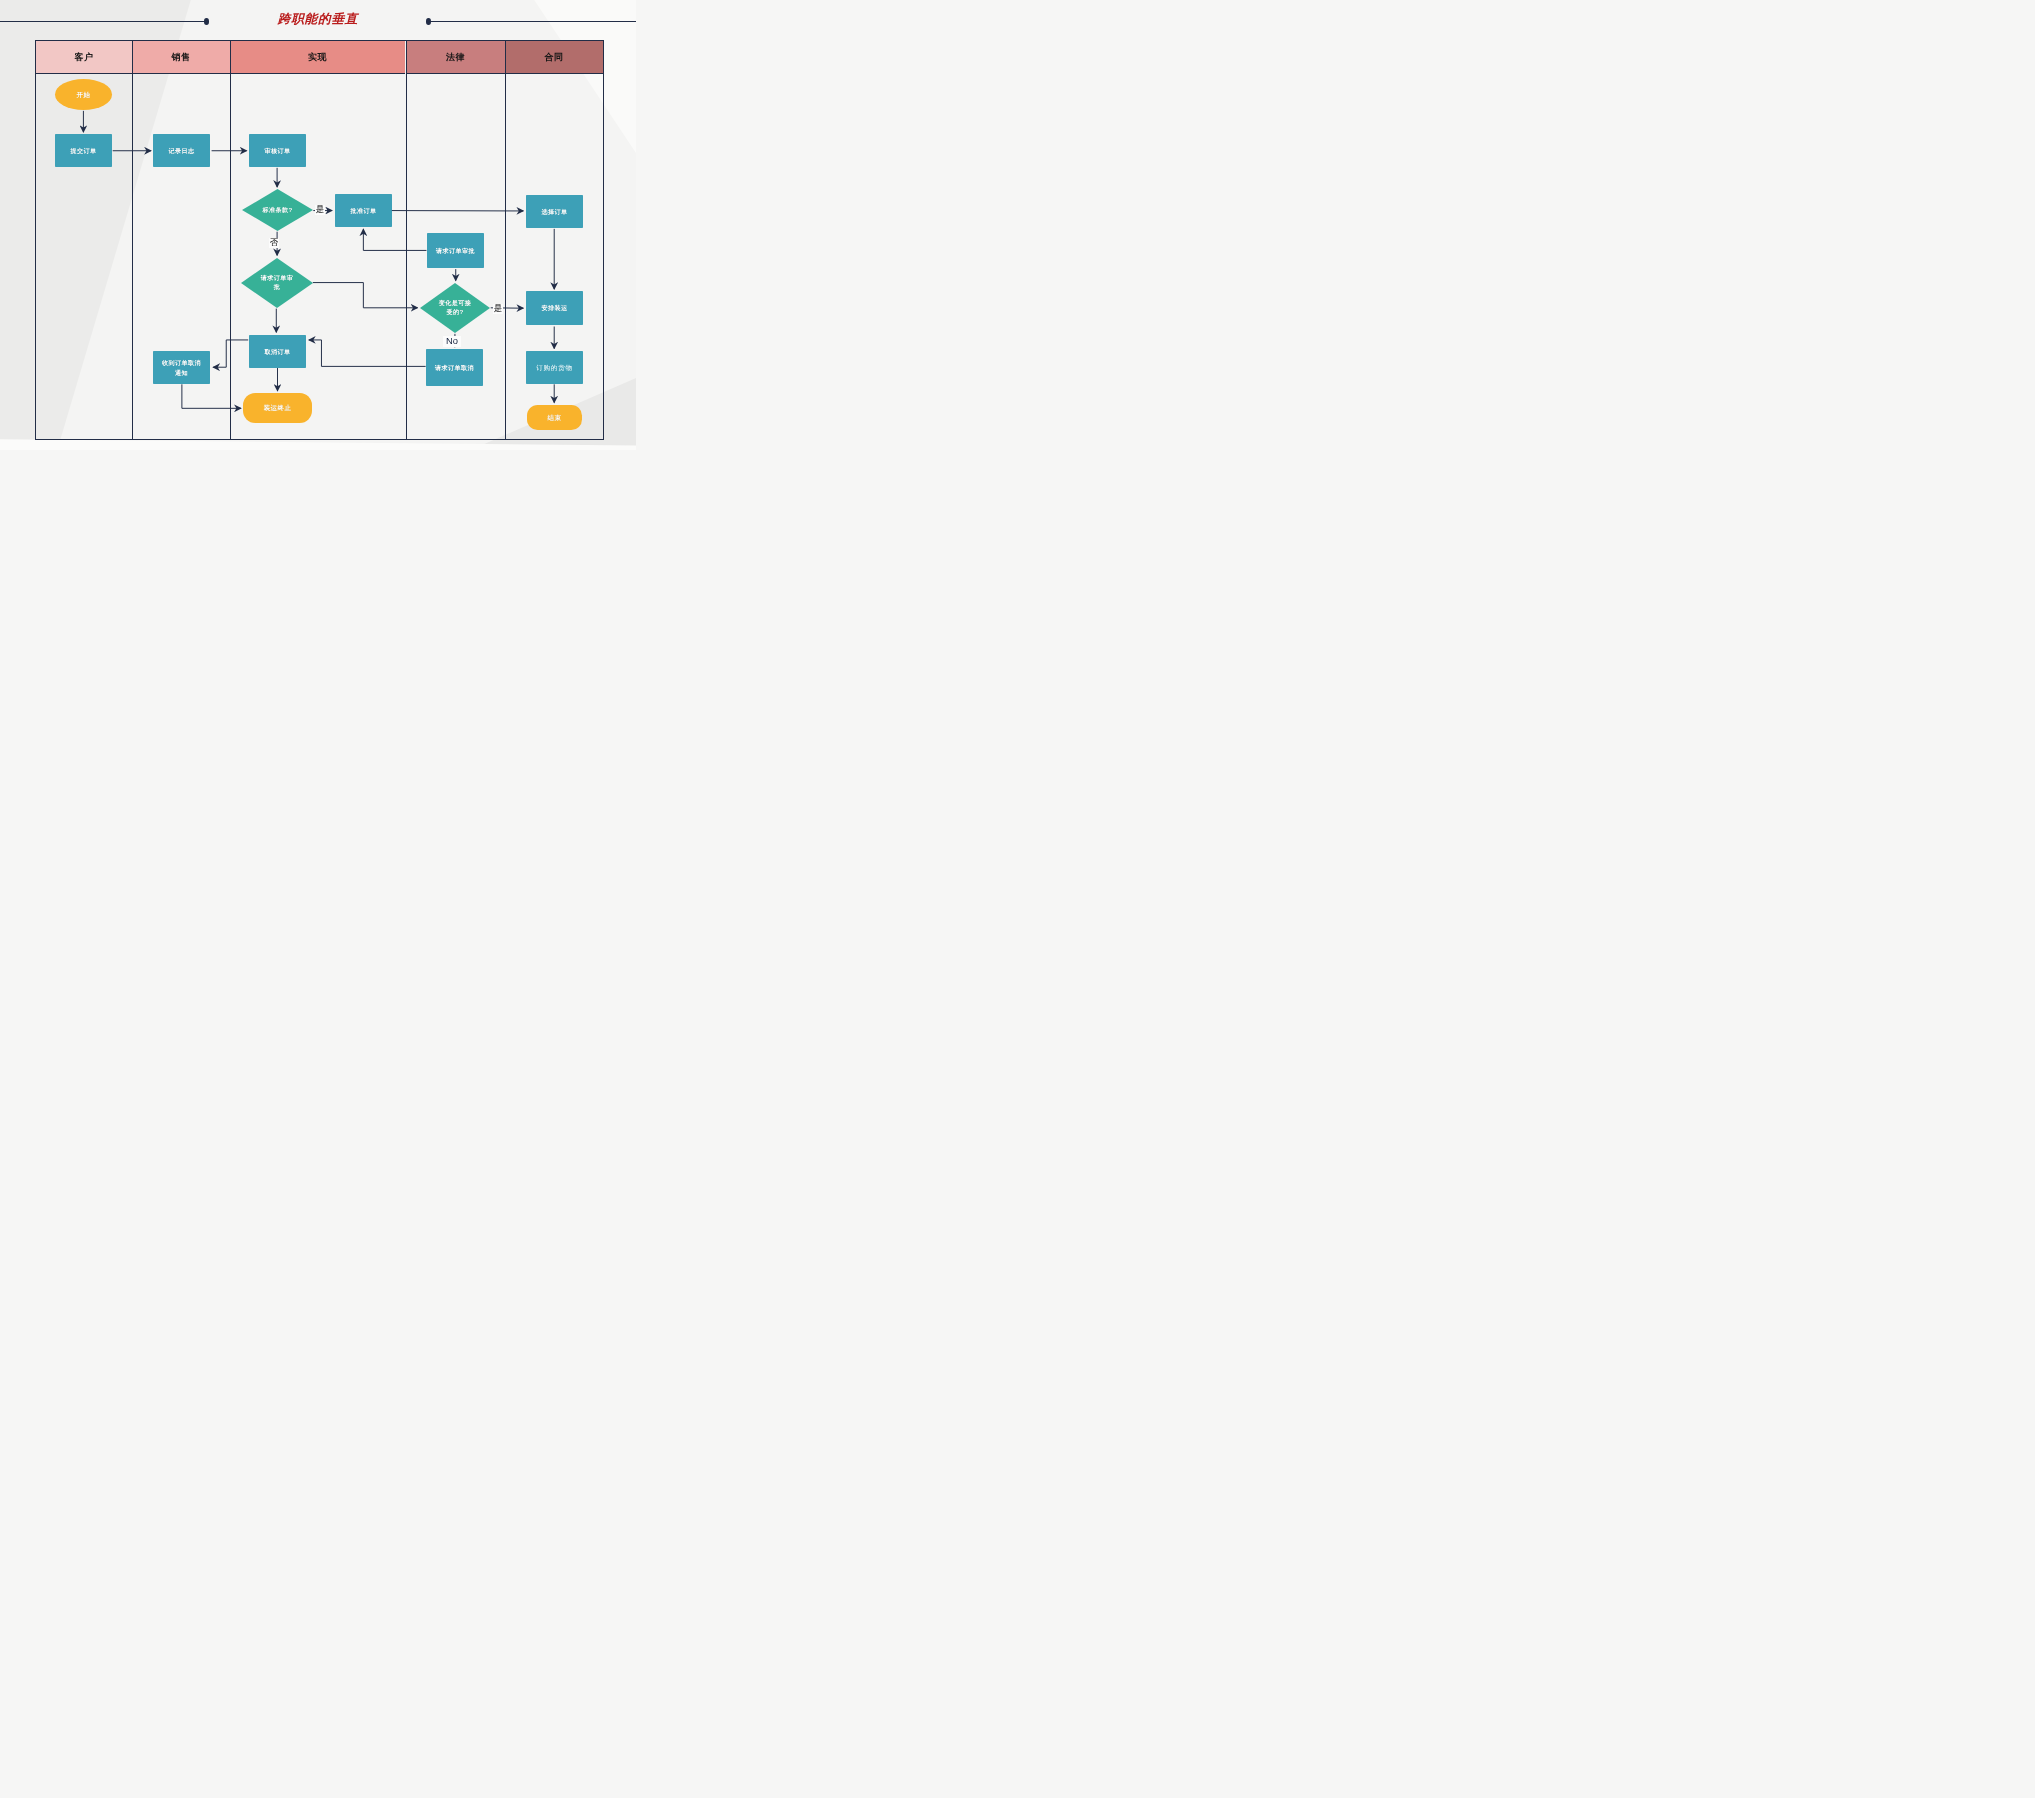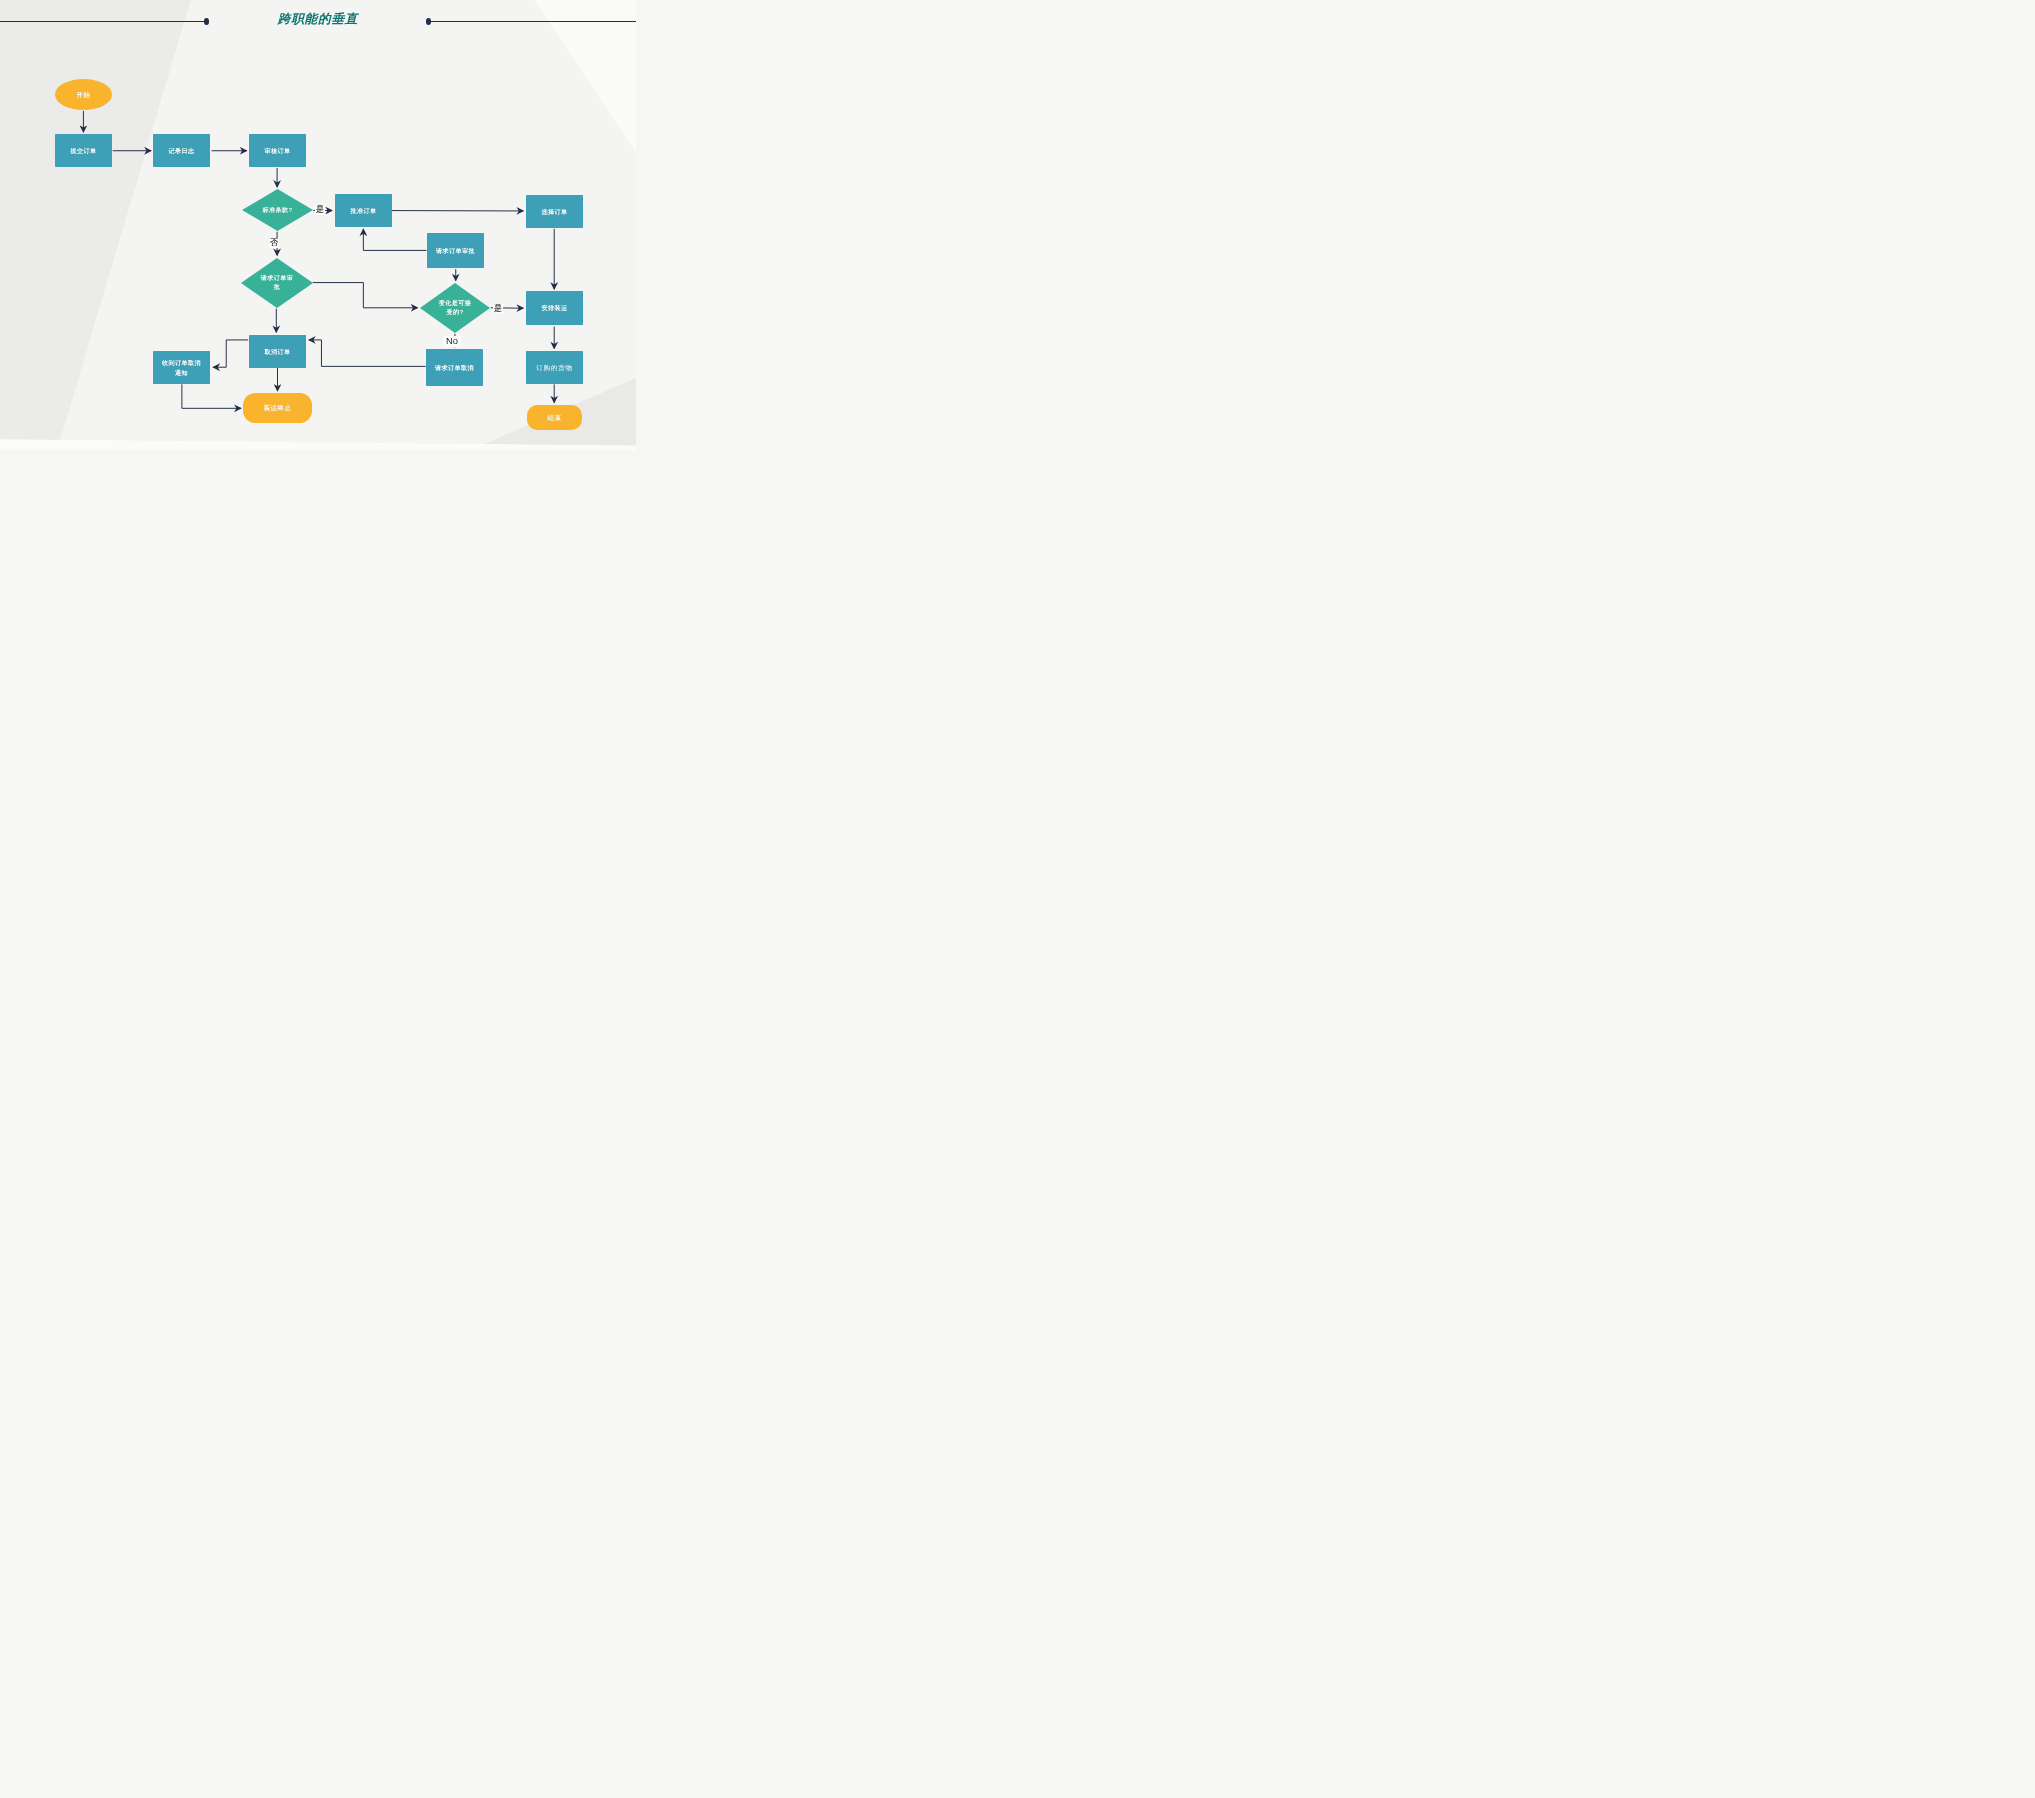--- a/index.html
+++ b/index.html
@@ -13,21 +13,21 @@
   .bg-white-bottom{background:#fbfbfa;clip-path:polygon(0 97.6%,100% 99%,100% 100%,0 100%);}
 
   
   .title-rule{position:absolute;height:1.2px;background:#222d47;top:21px;}
   .rule-left{left:0;width:204px;}
   .rule-right{left:430px;right:0;}
   .title-dot{position:absolute;width:4.9px;height:6.5px;border-radius:50%;background:#222d47;top:18.3px;}
   .dot-left{left:204px;}
   .dot-right{left:426px;}
   .page-title{position:absolute;left:0;right:0;top:10.6px;text-align:center;
-    font-size:12.6px;font-weight:800;font-style:italic;color:#0f766e;letter-spacing:0.8px;}
+    font-size:12.6px;font-weight:800;font-style:italic;color:#b91c1c;letter-spacing:0.8px;}
 
   
   .table{position:absolute;left:35px;top:40px;width:569px;height:400px;
     border:1.2px solid #222d47;box-sizing:border-box;}
   .lane-header{position:absolute;top:0;height:33px;box-sizing:border-box;
     border-bottom:1.2px solid #222d47;display:flex;align-items:center;justify-content:center;
     font-size:9px;font-weight:bold;color:#161616;letter-spacing:0.4px;}
   .lane-divider{position:absolute;top:0;bottom:0;width:1.2px;background:#222d47;}
 
   
@@ -58,20 +58,31 @@
   <div class="bg-band bg-white-right"></div>
   <div class="bg-band bg-gray-corner"></div>
   <div class="bg-band bg-white-bottom"></div>
 
   <div class="title-rule rule-left"></div>
   <div class="title-dot dot-left"></div>
   <div class="page-title">跨职能的垂直</div>
   <div class="title-dot dot-right"></div>
   <div class="title-rule rule-right"></div>
 
+  <div class="table">
+    <div class="lane-header" style="left: 0px; width: 96px; background: rgb(242, 199, 197); color: rgb(22, 22, 22);">客户</div>
+    <div class="lane-header" style="left: 96px; width: 98px; background: rgb(239, 171, 168); color: rgb(22, 22, 22);">销售</div>
+    <div class="lane-header" style="left: 194px; width: 175px; background: rgb(231, 140, 134); color: rgb(22, 22, 22);">实现</div>
+    <div class="lane-header" style="left: 370px; width: 99px; background: rgb(200, 126, 126); color: rgb(22, 22, 22);">法律</div>
+    <div class="lane-header" style="left: 469px; width: 98px; background: rgb(178, 109, 107); color: rgb(22, 22, 22);">合同</div>
+    <div class="lane-divider" style="left:96px;"></div>
+    <div class="lane-divider" style="left:194px;"></div>
+    <div class="lane-divider" style="left:370px;"></div>
+    <div class="lane-divider" style="left:469px;"></div>
+  </div>
 
   <div class="node ellipse" style="left: 55px; top: 79px; width: 57px; height: 31px; background: rgb(249, 179, 44);">
       <span>开始</span>
     </div>
 
   <div class="node rect" style="left: 55px; top: 134px; width: 57px; height: 33px; background: rgb(61, 160, 183);">
       <span>提交订单</span>
     </div>
 
   <div class="node rect" style="left: 153px; top: 134px; width: 57px; height: 33px; background: rgb(61, 160, 183);">

